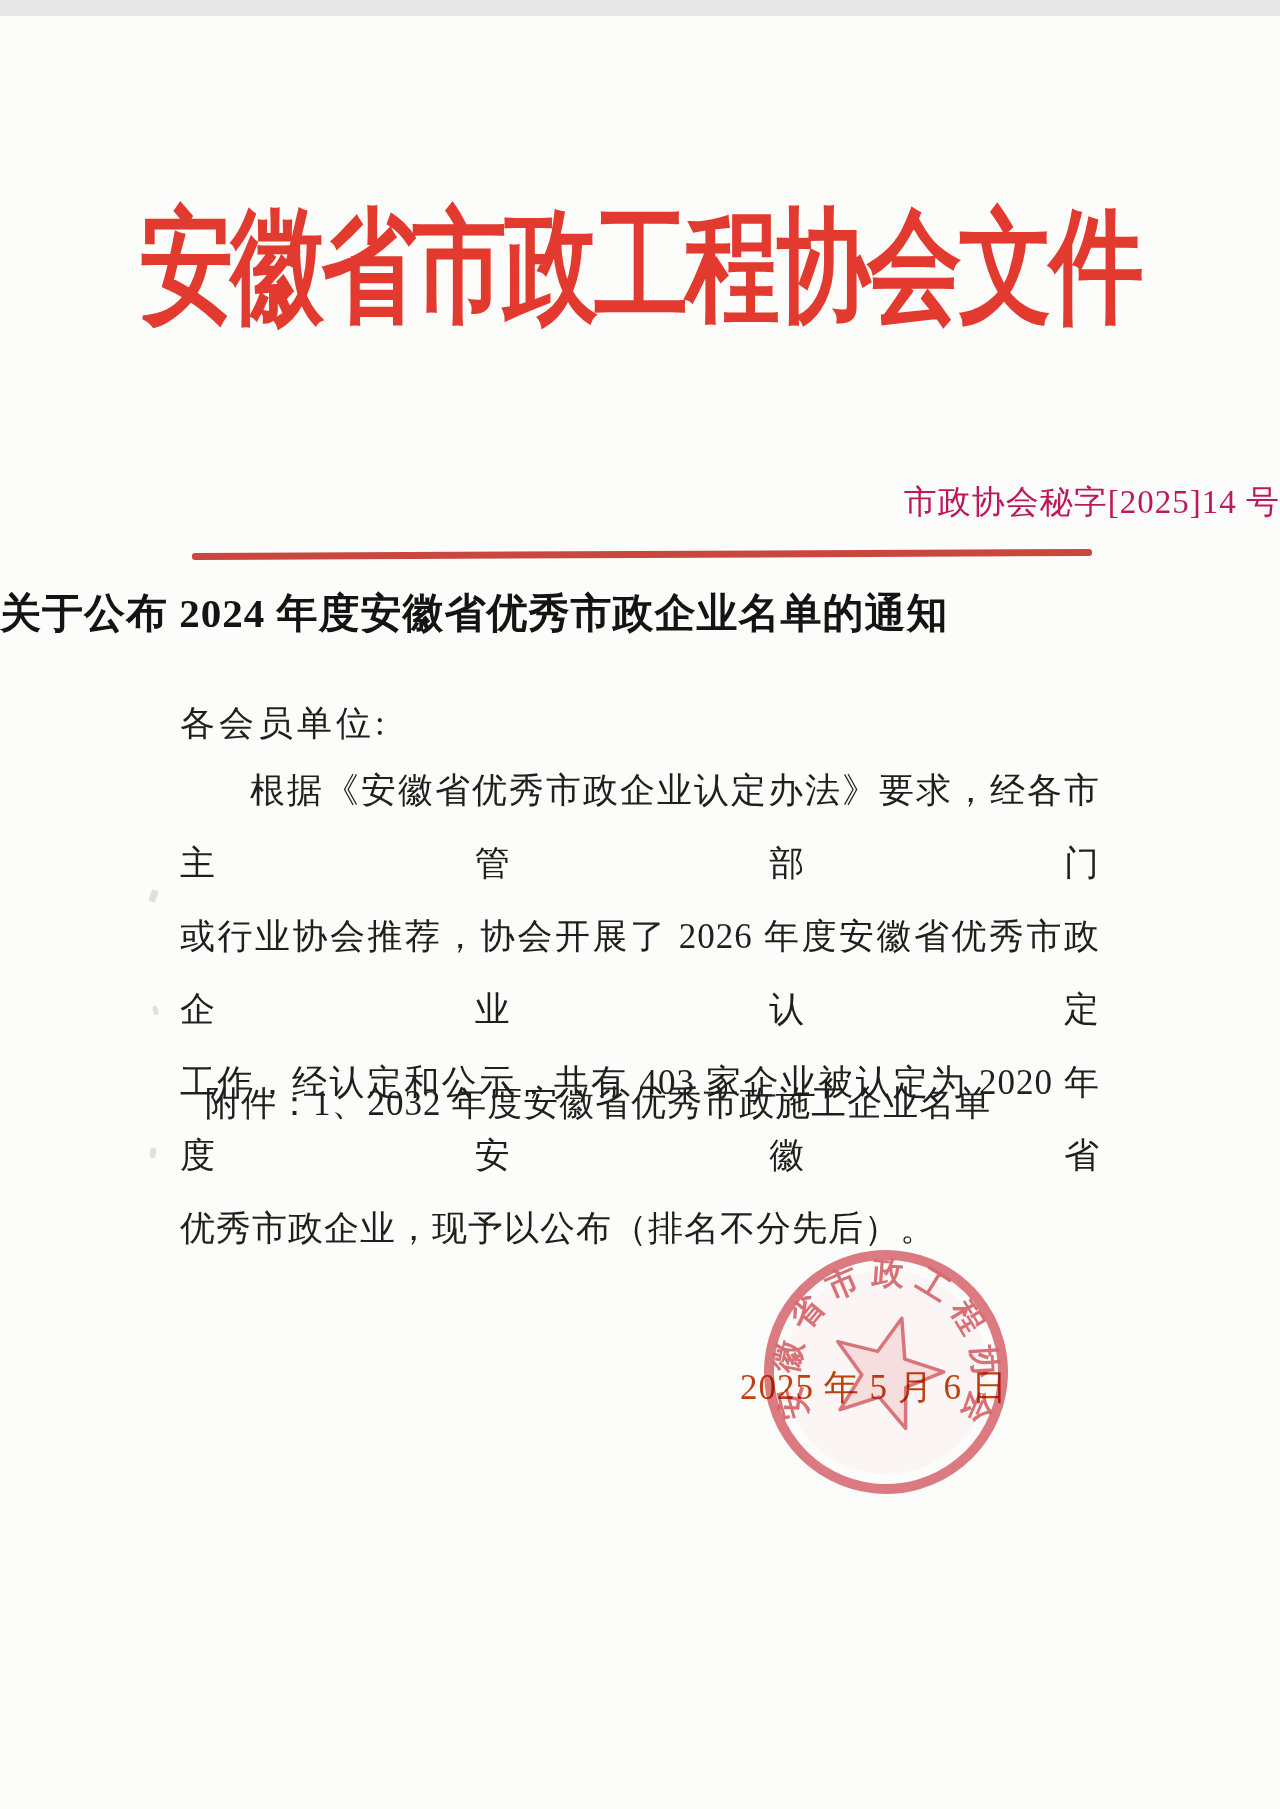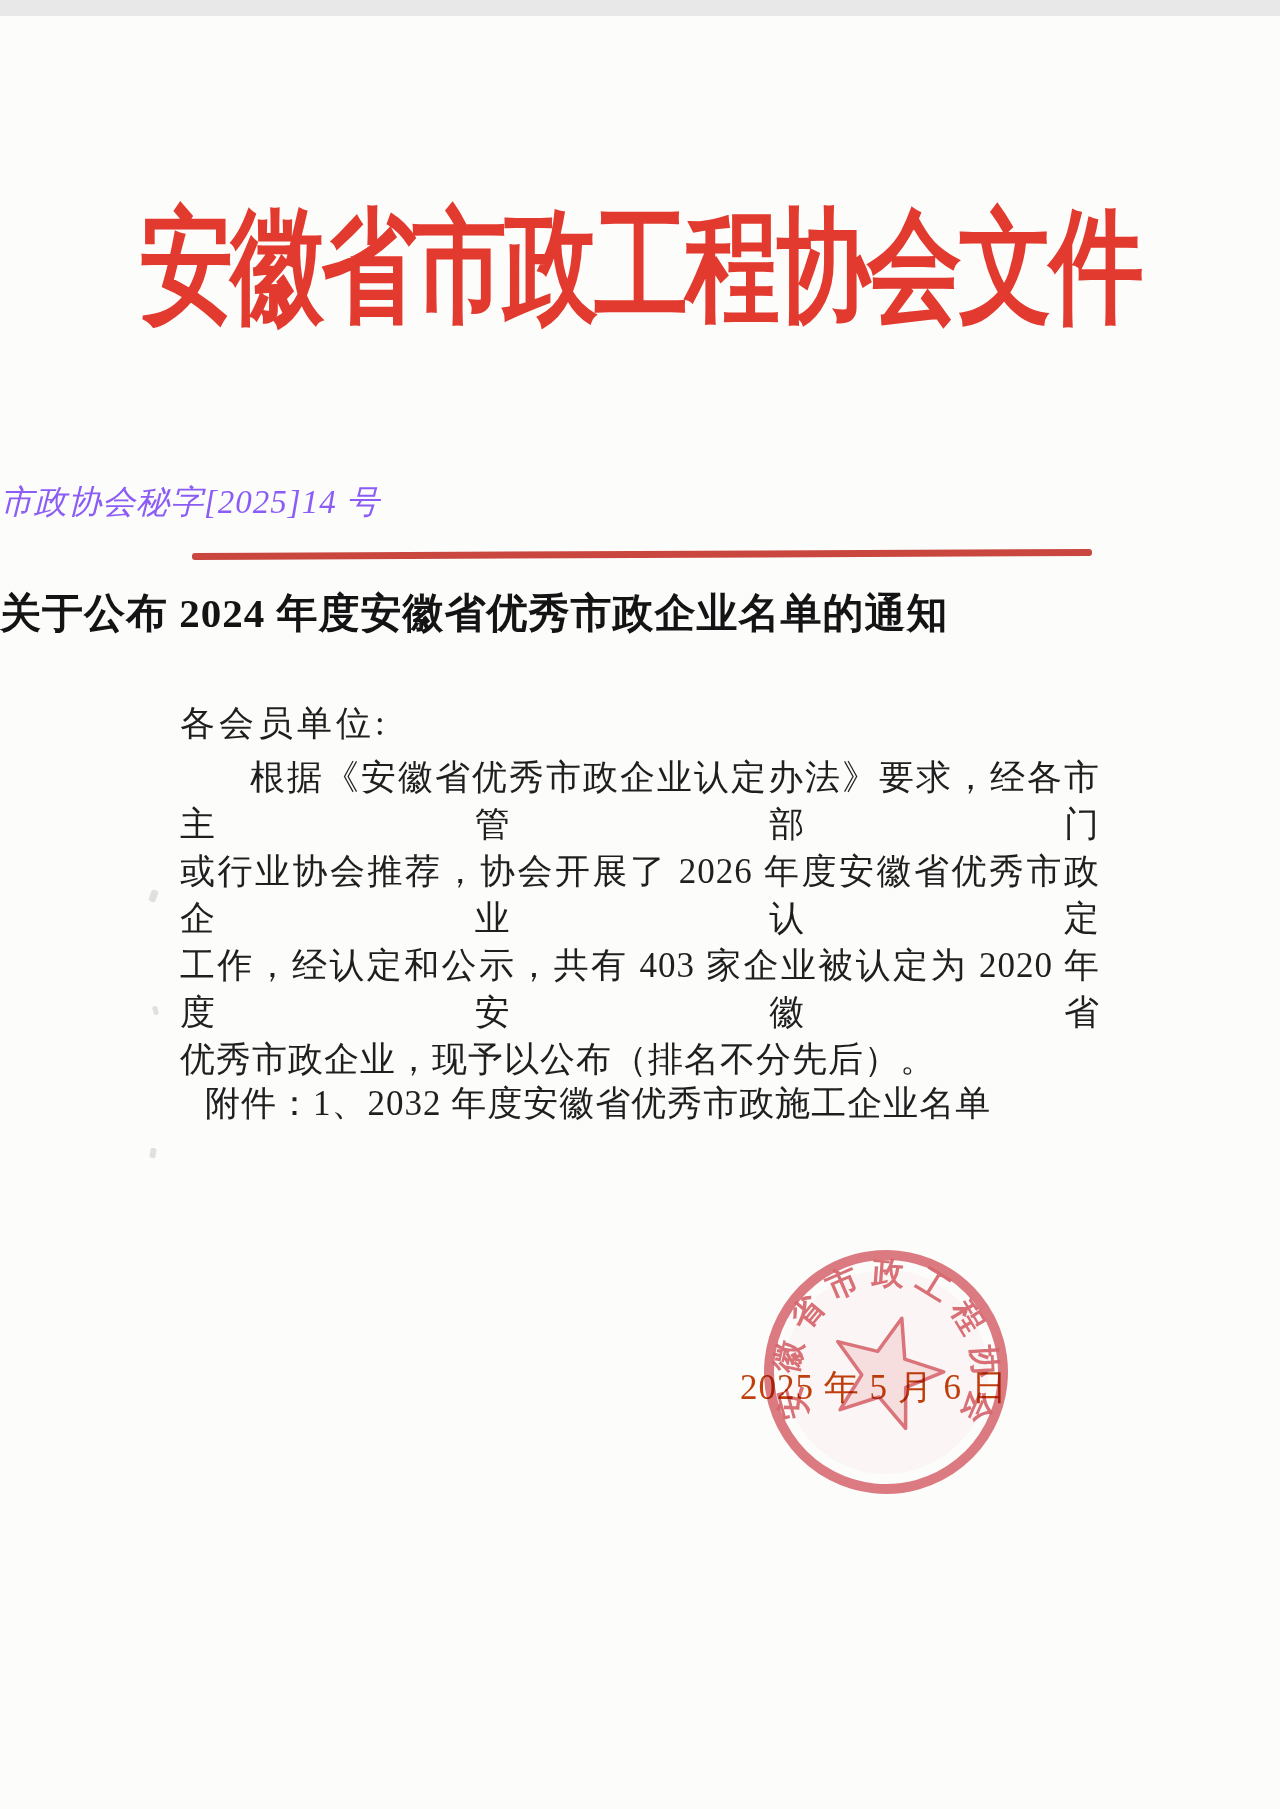--- a/index.html
+++ b/index.html
@@ -28,25 +28,24 @@
     transform: scaleY(1.32);
     transform-origin: center top;
     white-space: nowrap;
   }
   
   .doc-number {
     position: absolute;
     top: 464px;
     left: 0;
     width: 100%;
-    text-align: left;
+    text-align: right;
     font-size: 33px;
-    color: #8b5cf6;
+    color: #be185d;
     letter-spacing: 1px;
-    font-style: italic;
   }
   
   .red-rule {
     position: absolute;
     top: 535px;
     left: 192px;
     width: 900px;
     height: 7px;
     background: #c9473e;
     border-radius: 3px;
@@ -71,21 +70,21 @@
     left: 180px;
     font-size: 35px;
     letter-spacing: 4px;
   }
   .body-text {
     position: absolute;
     top: 738px;
     left: 180px;
     width: 920px;
     font-size: 35px;
-    line-height: 47px;
+    line-height: 73px;
     letter-spacing: 1px;
   }
   .body-line { width: 100%; }
   .jl { text-align: justify; text-align-last: justify; }
   .indent { text-indent: 70px; }
   .attach-1 {
     position: absolute;
     top: 1064px;
     left: 205px;
     font-size: 35px;

